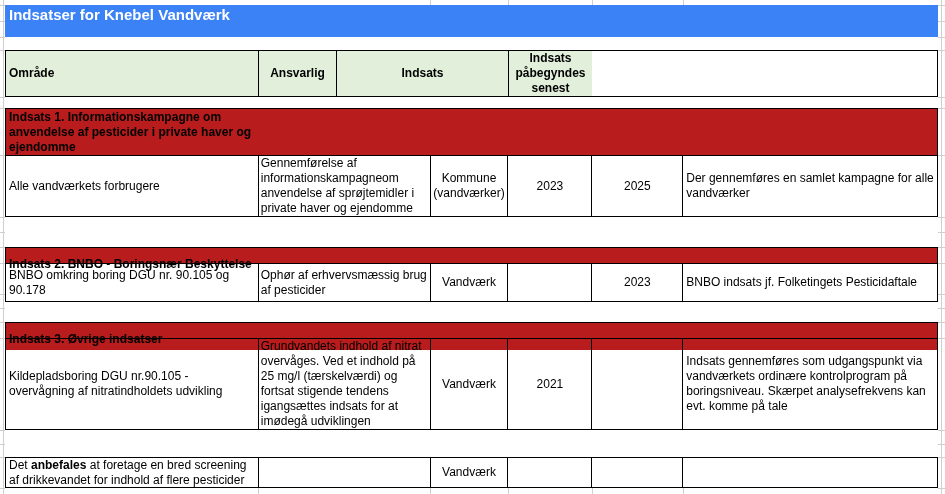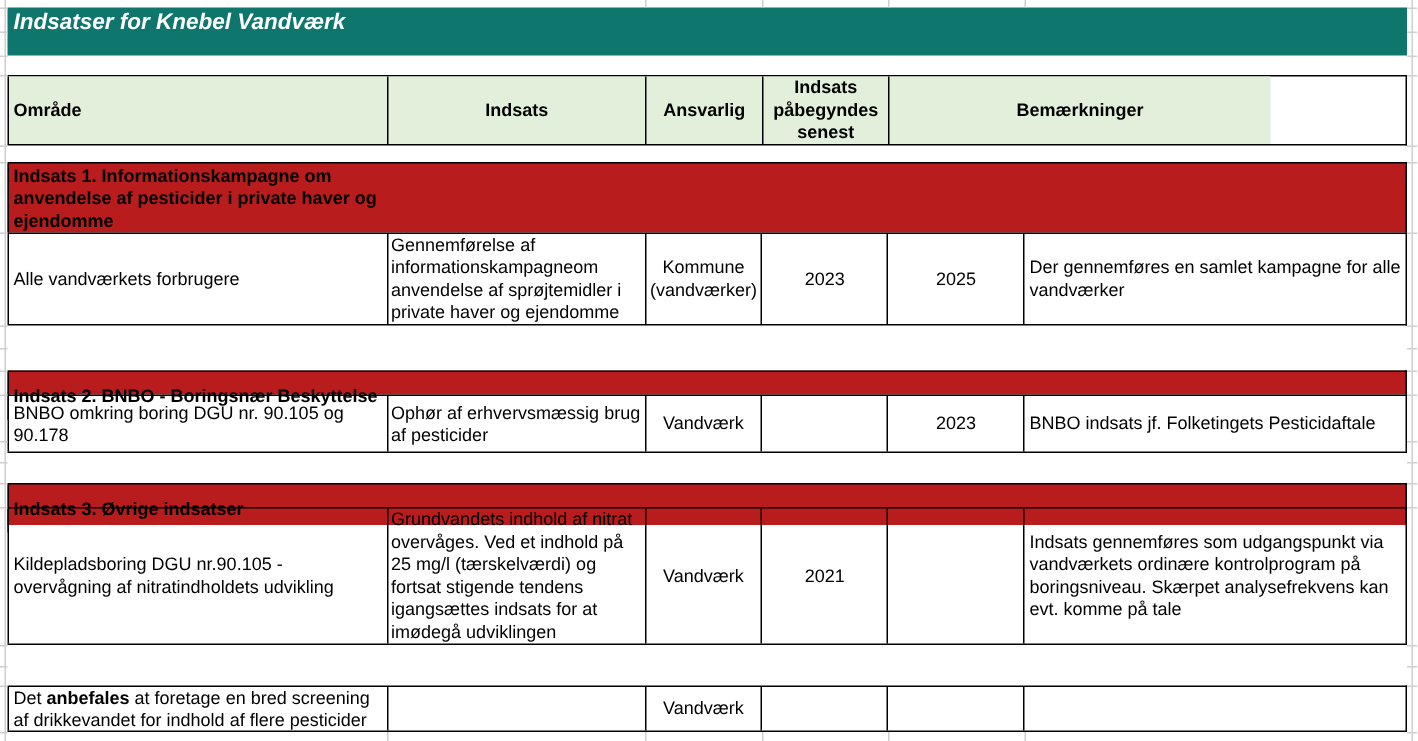--- a/index.html
+++ b/index.html
@@ -34,39 +34,36 @@
   .section-band .cell{width:100%;align-items:center;}
   .sec-snug .cell{line-height:13px;padding:16px 3px;}
   .wrap-narrow{display:inline-block;max-width:250px;}
   b{font-weight:bold;}
 </style>
 </head>
 <body>
 
 <div class="sheet">
 
-  <div class="title-band" style="background:#0f766e;color:#fff;font-style:italic;">
+  <div class="title-band" style="background:#3b82f6;color:#fff;">
     <span>Indsatser for Knebel Vandværk</span>
   </div>
 
   <div class="band bordered header-band" style="top:50px;height:47px;">
     <div class="cell c1 l">
         <span>Område</span>
+      </div>
+    <div class="cell c3 c">
+        <span>Ansvarlig</span>
       </div>
     <div class="cell c2 c">
         <span>Indsats</span>
       </div>
-    <div class="cell c3 c">
-        <span>Ansvarlig</span>
-      </div>
     <div class="cell c4 c">
         <span>Indsats påbegyndes senest</span>
-      </div>
-    <div class="cell c6 c">
-        <span>Bemærkninger</span>
       </div>
   </div>
 
   <div class="band bordered section-band" style="top:108px;height:47px;border-bottom:none;">
     <div class="cell l">
         <span class="wrap-narrow">Indsats 1. Informationskampagne om anvendelse af pesticider i private haver og ejendomme</span>
       </div>
   </div>
 
   <div class="band bordered" style="top:155px;height:62px;">

